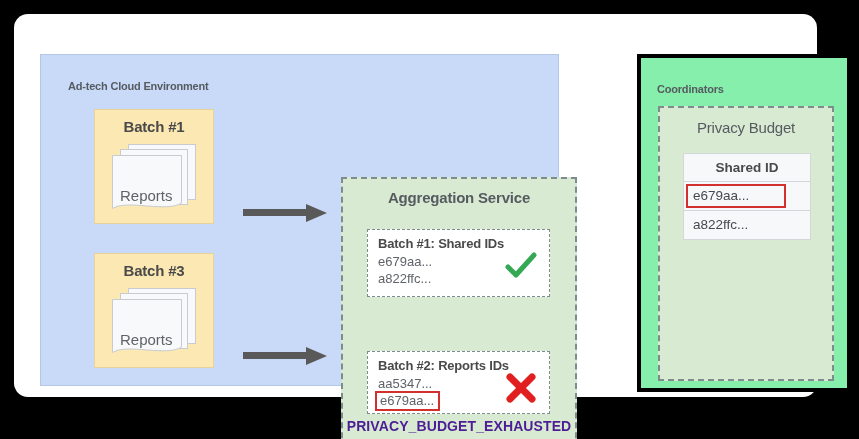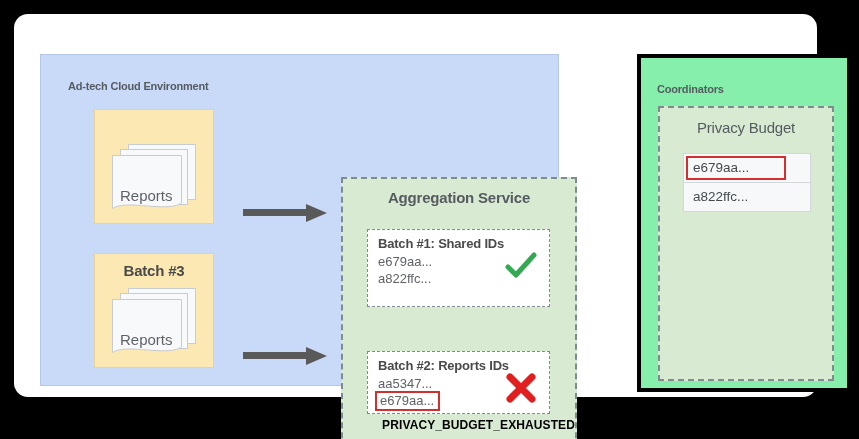--- a/index.html
+++ b/index.html
@@ -136,21 +136,21 @@
   }
 
   .batch-card {
     position: absolute;
     left: 24px;
     width: 183px;
     background: #ffffff;
     border: 1px dashed #7f8c8d;
     box-sizing: border-box;
   }
-  .batch-card-1 { top: 50px; height: 78px; }
+  .batch-card-1 { top: 50px; height: 68px; }
   .batch-card-2 { top: 172px; height: 63px; }
 
   .bc-title {
     position: absolute;
     left: 10px;
     top: 6px;
     font-weight: bold;
     font-size: 13px;
     color: #4a4a4a;
     letter-spacing: -0.2px;
@@ -178,24 +178,24 @@
     top: 18px;
     width: 36px;
     height: 36px;
   }
 
   .error-text {
     position: absolute;
     left: 0;
     right: 0;
     top: 239px;
-    text-align: right;
-    color: #000000;
-    font-weight: bold;
-    font-size: 12px;
+    text-align: center;
+    color: #4c1d95;
+    font-weight: bold;
+    font-size: 14px;
     letter-spacing: 0.1px;
   }
 
   
   .coord-panel {
     position: absolute;
     left: 588px;
     top: 40px;
     width: 206px;
     height: 330px;
@@ -270,20 +270,21 @@
 </head>
 <body>
 
 <div id="canvas">
   <div class="card">
 
     <div class="adtech-panel">
       <div class="panel-title adtech-title">Ad-tech Cloud Environment</div>
 
       <div class="batch-box batch-1">
+        <div class="batch-label">Batch #1</div>
         <div class="reports-stack">
           <div class="page page-back"></div>
           <div class="page page-mid"></div>
           <div class="page page-front">
             <svg width="70" height="56" viewBox="0 0 70 56">
               <path d="M0.5,0.5 L69.5,0.5 L69.5,48 C55,58 15,44 0.5,53.5 Z" fill="#f8f9fa" stroke="#c8ccd0" stroke-width="1"></path>
             </svg>
             <div class="reports-text">Reports</div>
           </div>
         </div>
@@ -343,20 +344,21 @@
       </div>
     </div>
 
     <div class="coord-panel">
       <div class="panel-title coord-title">Coordinators</div>
 
       <div class="privacy-budget">
         <div class="pb-title">Privacy Budget</div>
 
         <div class="id-table">
+          <div class="id-th">Shared ID</div>
           <div class="id-td flagged-row">
             <span>e679aa...</span>
             <span class="hl"></span>
           </div>
           <div class="id-td">
             <span>a822ffc...</span>
           </div>
         </div>
       </div>
     </div>

